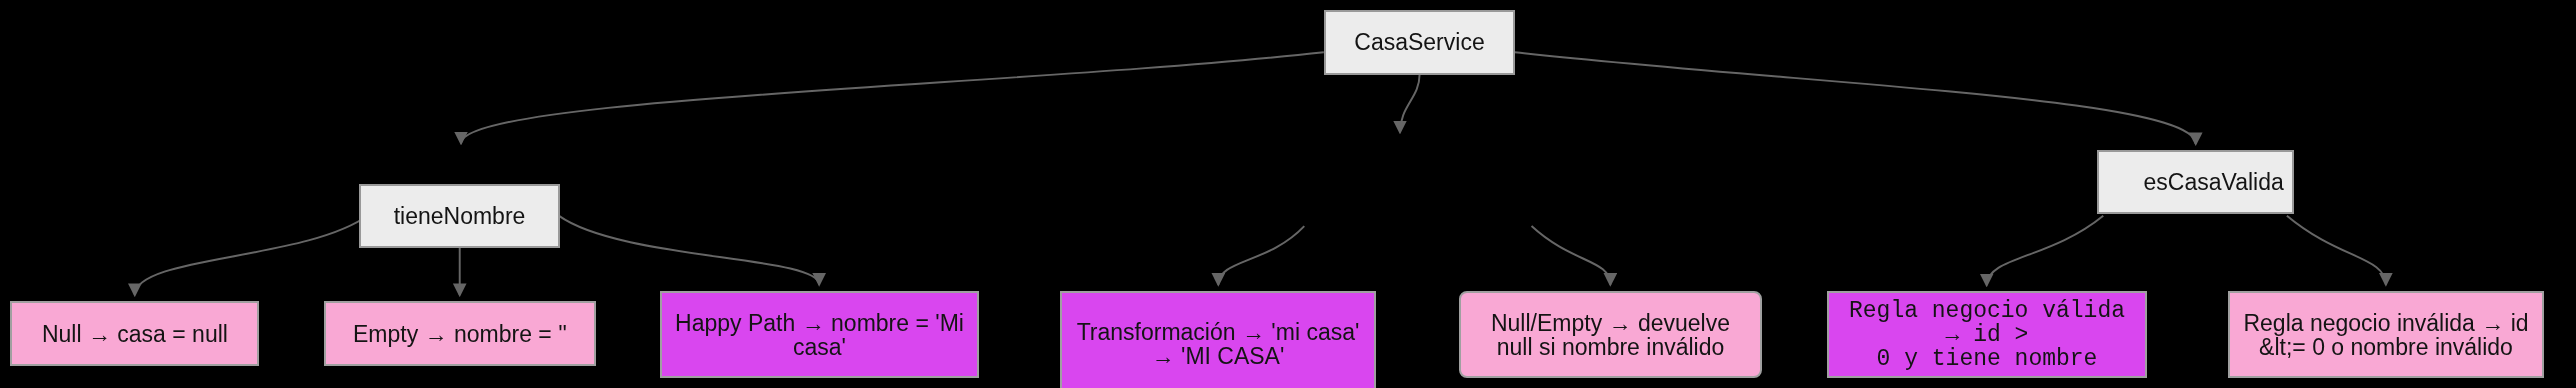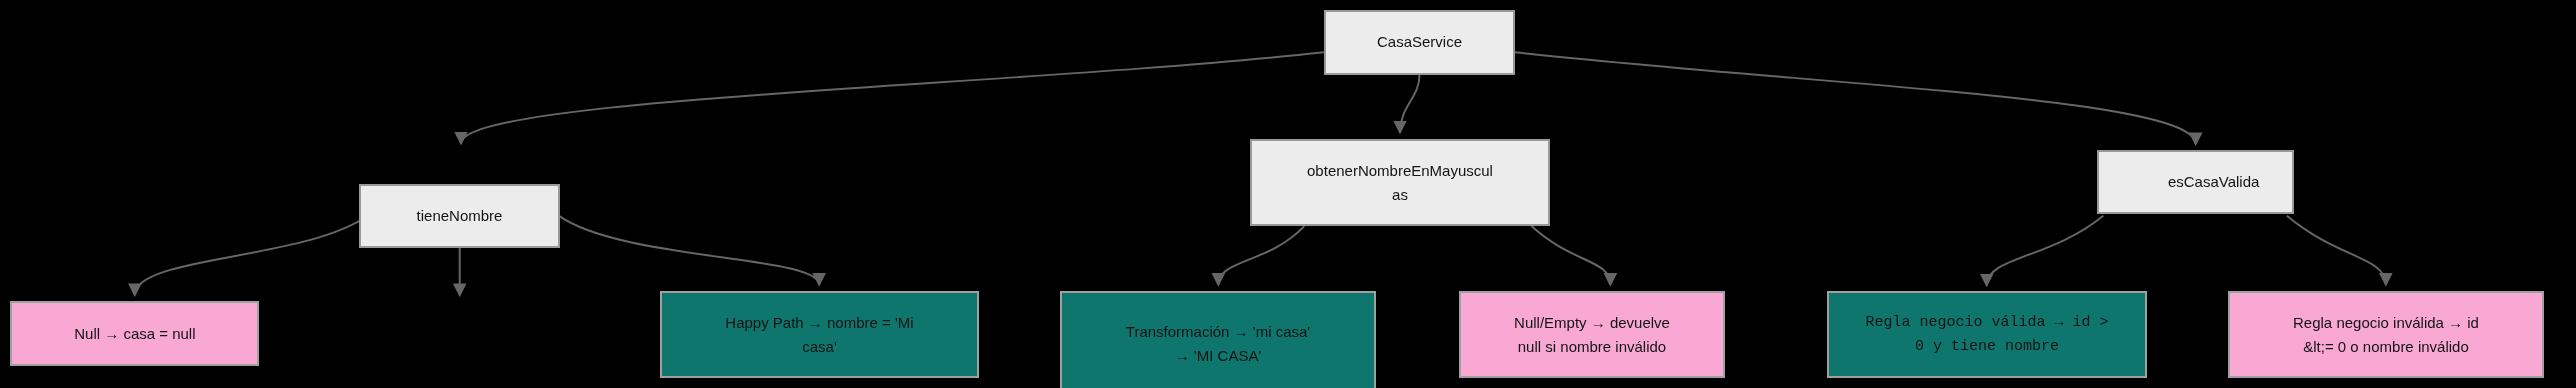--- a/index.html
+++ b/index.html
@@ -29,27 +29,27 @@
   }
   .node {
     position: absolute;
     box-sizing: border-box;
     border: 2px solid #9e9e9e;
     display: flex;
     align-items: center;
     justify-content: center;
     text-align: center;
     white-space: pre-line;
-    font-size: 15px;
+    font-size: 23px;
     line-height: 24px;
     color: #141414;
     padding: 0 11.7px;
   }
   .node.gray  { background: #ececec; border-color: #999999; }
-  .node.green { background: #0f766e; border-color: #a0a0a0; }
+  .node.green { background: #d946ef; border-color: #a0a0a0; }
   .node.pink  { background: #f9a8d4; border-color: #a0a0a0; }
 </style>
 </head>
 <body>
 
 <div id="canvas">
 
   <svg id="edge-layer" viewBox="0 0 3956 597" xmlns="http://www.w3.org/2000/svg">
     <defs>
       <marker id="arrow" viewBox="0 0 10 10" refX="8.5" refY="5" markerWidth="7" markerHeight="7" orient="auto-start-reverse">
@@ -65,35 +65,34 @@
     <path class="edge" d="M 2003 347 C 1948 405, 1871 398, 1871 437" marker-end="url(#arrow)"></path>
     <path class="edge" d="M 2352 347 C 2415 405, 2473 398, 2473 437" marker-end="url(#arrow)"></path>
     <path class="edge" d="M 3230 331 C 3148 398, 3051 394, 3051 438" marker-end="url(#arrow)"></path>
     <path class="edge" d="M 3512 331 C 3592 398, 3664 394, 3664 437" marker-end="url(#arrow)"></path>
   </svg>
 
   <div class="node gray" style="left:1324px; top:9.8px; width:191px; height:65px;">CasaService</div>
 
   <div class="node gray" style="left:359px; top:150px; width:201px; height:64px;margin-top:34px;">tieneNombre</div>
 
-  <div class="node gray" style="left:1250px; top:139px; width:300px; height:87px;">obtenerNombreEnMayuscul
-as</div>
 
   <div class="node gray" style="left:2097px; top:150px; width:197px; height:64px;padding-left:48px;">esCasaValida</div>
 
   <div class="node pink" style="left:10.4px; top:301px; width:249px; height:65px;">Null → casa = null</div>
 
+  <div class="node pink" style="left:324px; top:301px; width:272px; height:65px;">Empty → nombre = ''</div>
 
   <div class="node green" style="left:660px; top:291px; width:319px; height:87px;">Happy Path → nombre = 'Mi
 casa'</div>
 
   <div class="node green" style="left:1060px; top:291px; width:316px; height:106px;">Transformación → 'mi casa'
 → 'MI CASA'</div>
 
-  <div class="node pink" style="left:1459px; top:291px; width:266px; height:87px;">Null/Empty → devuelve
+  <div class="node pink" style="left:1459px; top:291px; width:303px; height:87px;border-radius:8px;">Null/Empty → devuelve
 null si nombre inválido</div>
 
   <div class="node green" style="left:1827px; top:291px; width:320px; height:87px;font-family:Liberation Mono, monospace;">Regla negocio válida → id &gt;
 0 y tiene nombre</div>
 
   <div class="node pink" style="left:2228px; top:291px; width:316px; height:87px;">Regla negocio inválida → id
 &amp;lt;= 0 o nombre inválido</div>
 
 </div>
 

